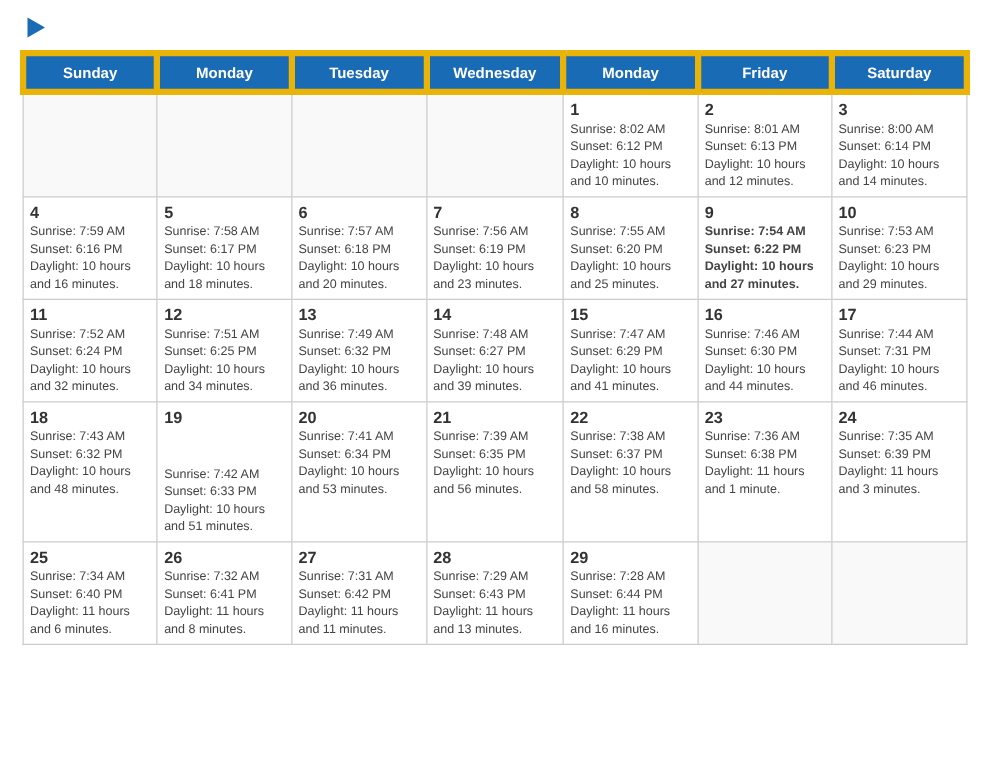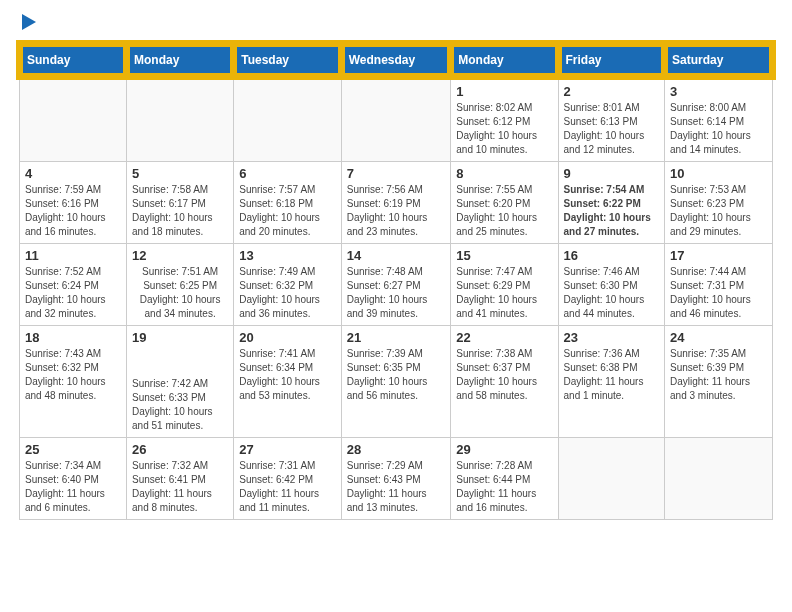--- a/index.html
+++ b/index.html
@@ -36,24 +36,24 @@
     }
     table {
       width: 100%;
       border-collapse: collapse;
       font-size: 11px;
     }
     thead tr th {
       background-color: #1a6bb5;
       color: #fff;
       padding: 6px 4px;
-      text-align: left;
+      text-align: center;
       font-size: 12px;
       font-weight: bold;
-      border: 7px solid #eab308;
+      border: 5px solid #eab308;
     }
     tbody tr td {
       border: 1px solid #ccc;
       padding: 4px 5px;
       vertical-align: top;
       height: 80px;
       width: 113px;
       font-size: 10.5px;
       color: #333;
       background: #fff;
@@ -204,21 +204,21 @@
       <tr>
         <td>
           <span class="day-number">11</span>
           <div class="day-info" style="white-space: pre-line;">Sunrise: 7:52 AM
 Sunset: 6:24 PM
 Daylight: 10 hours
 and 32 minutes.</div>
         </td>
         <td>
           <span class="day-number">12</span>
-          <div class="day-info" style="white-space: pre-line; text-align: center;">Sunrise: 7:51 AM
+          <div class="day-info" style="white-space: pre-line;">Sunrise: 7:51 AM
 Sunset: 6:25 PM
 Daylight: 10 hours
 and 34 minutes.</div>
         </td>
         <td>
           <span class="day-number">13</span>
           <div class="day-info" style="white-space: pre-line;">Sunrise: 7:49 AM
 Sunset: 6:32 PM
 Daylight: 10 hours
 and 36 minutes.</div>

